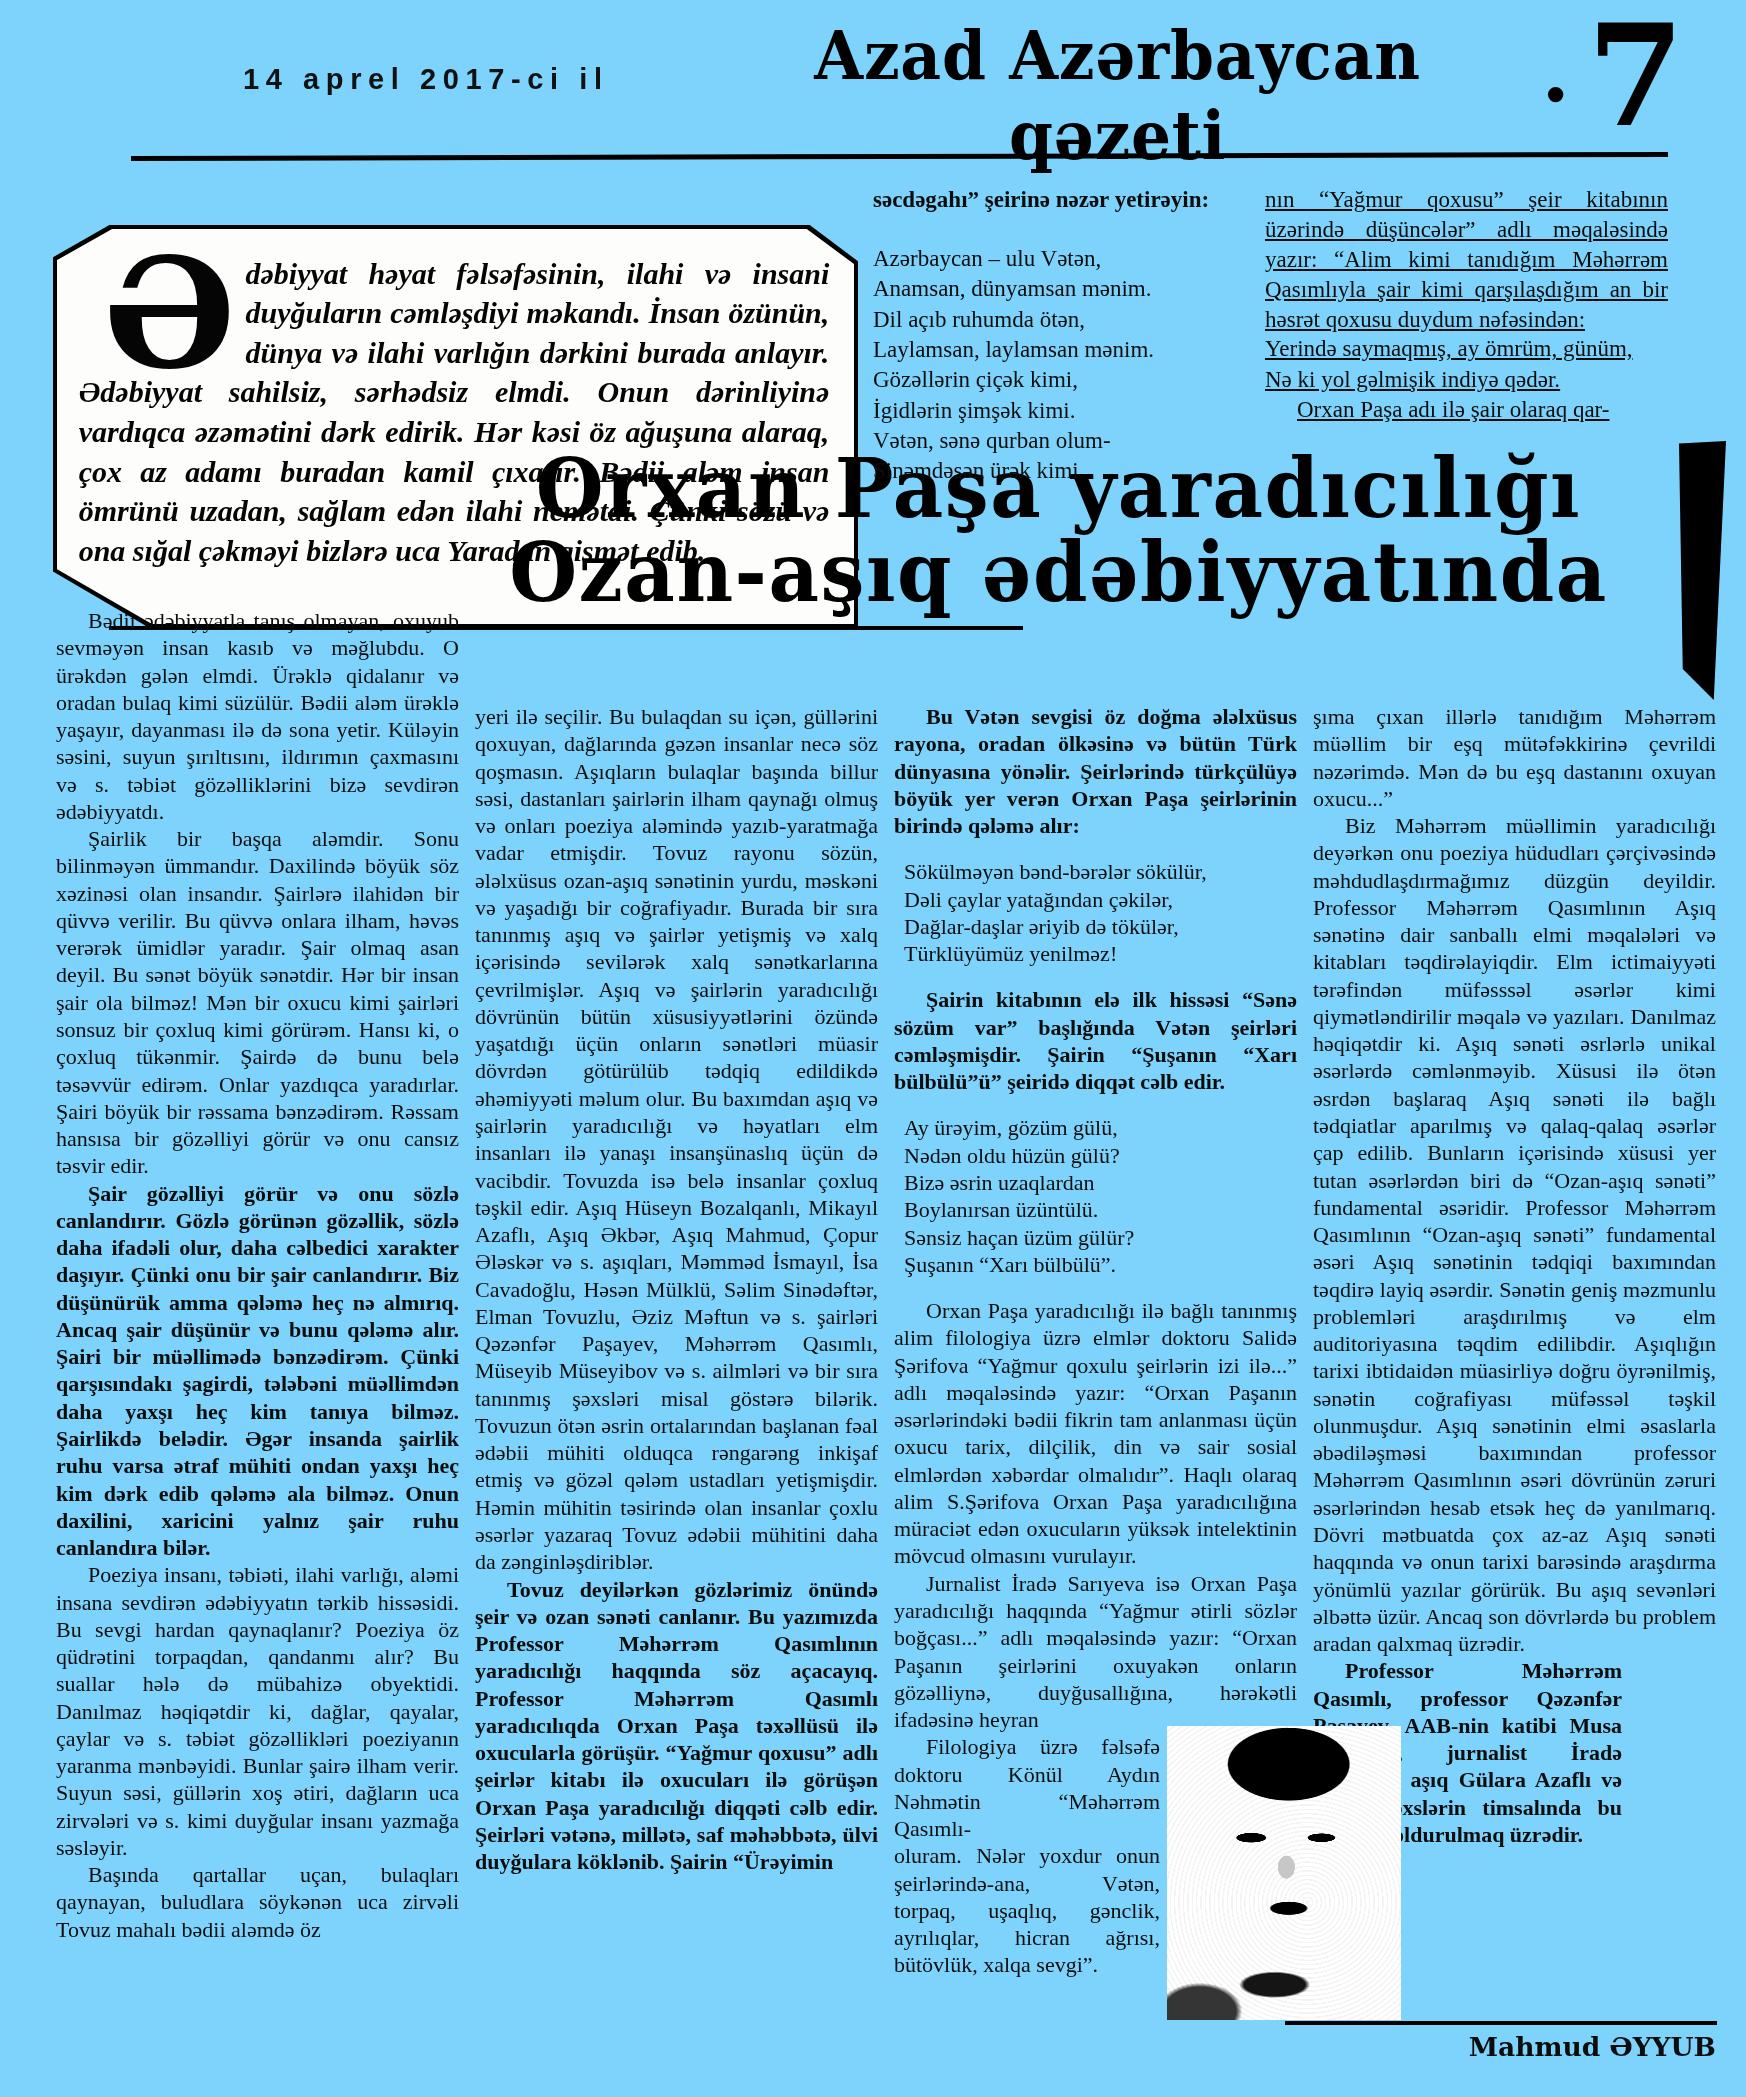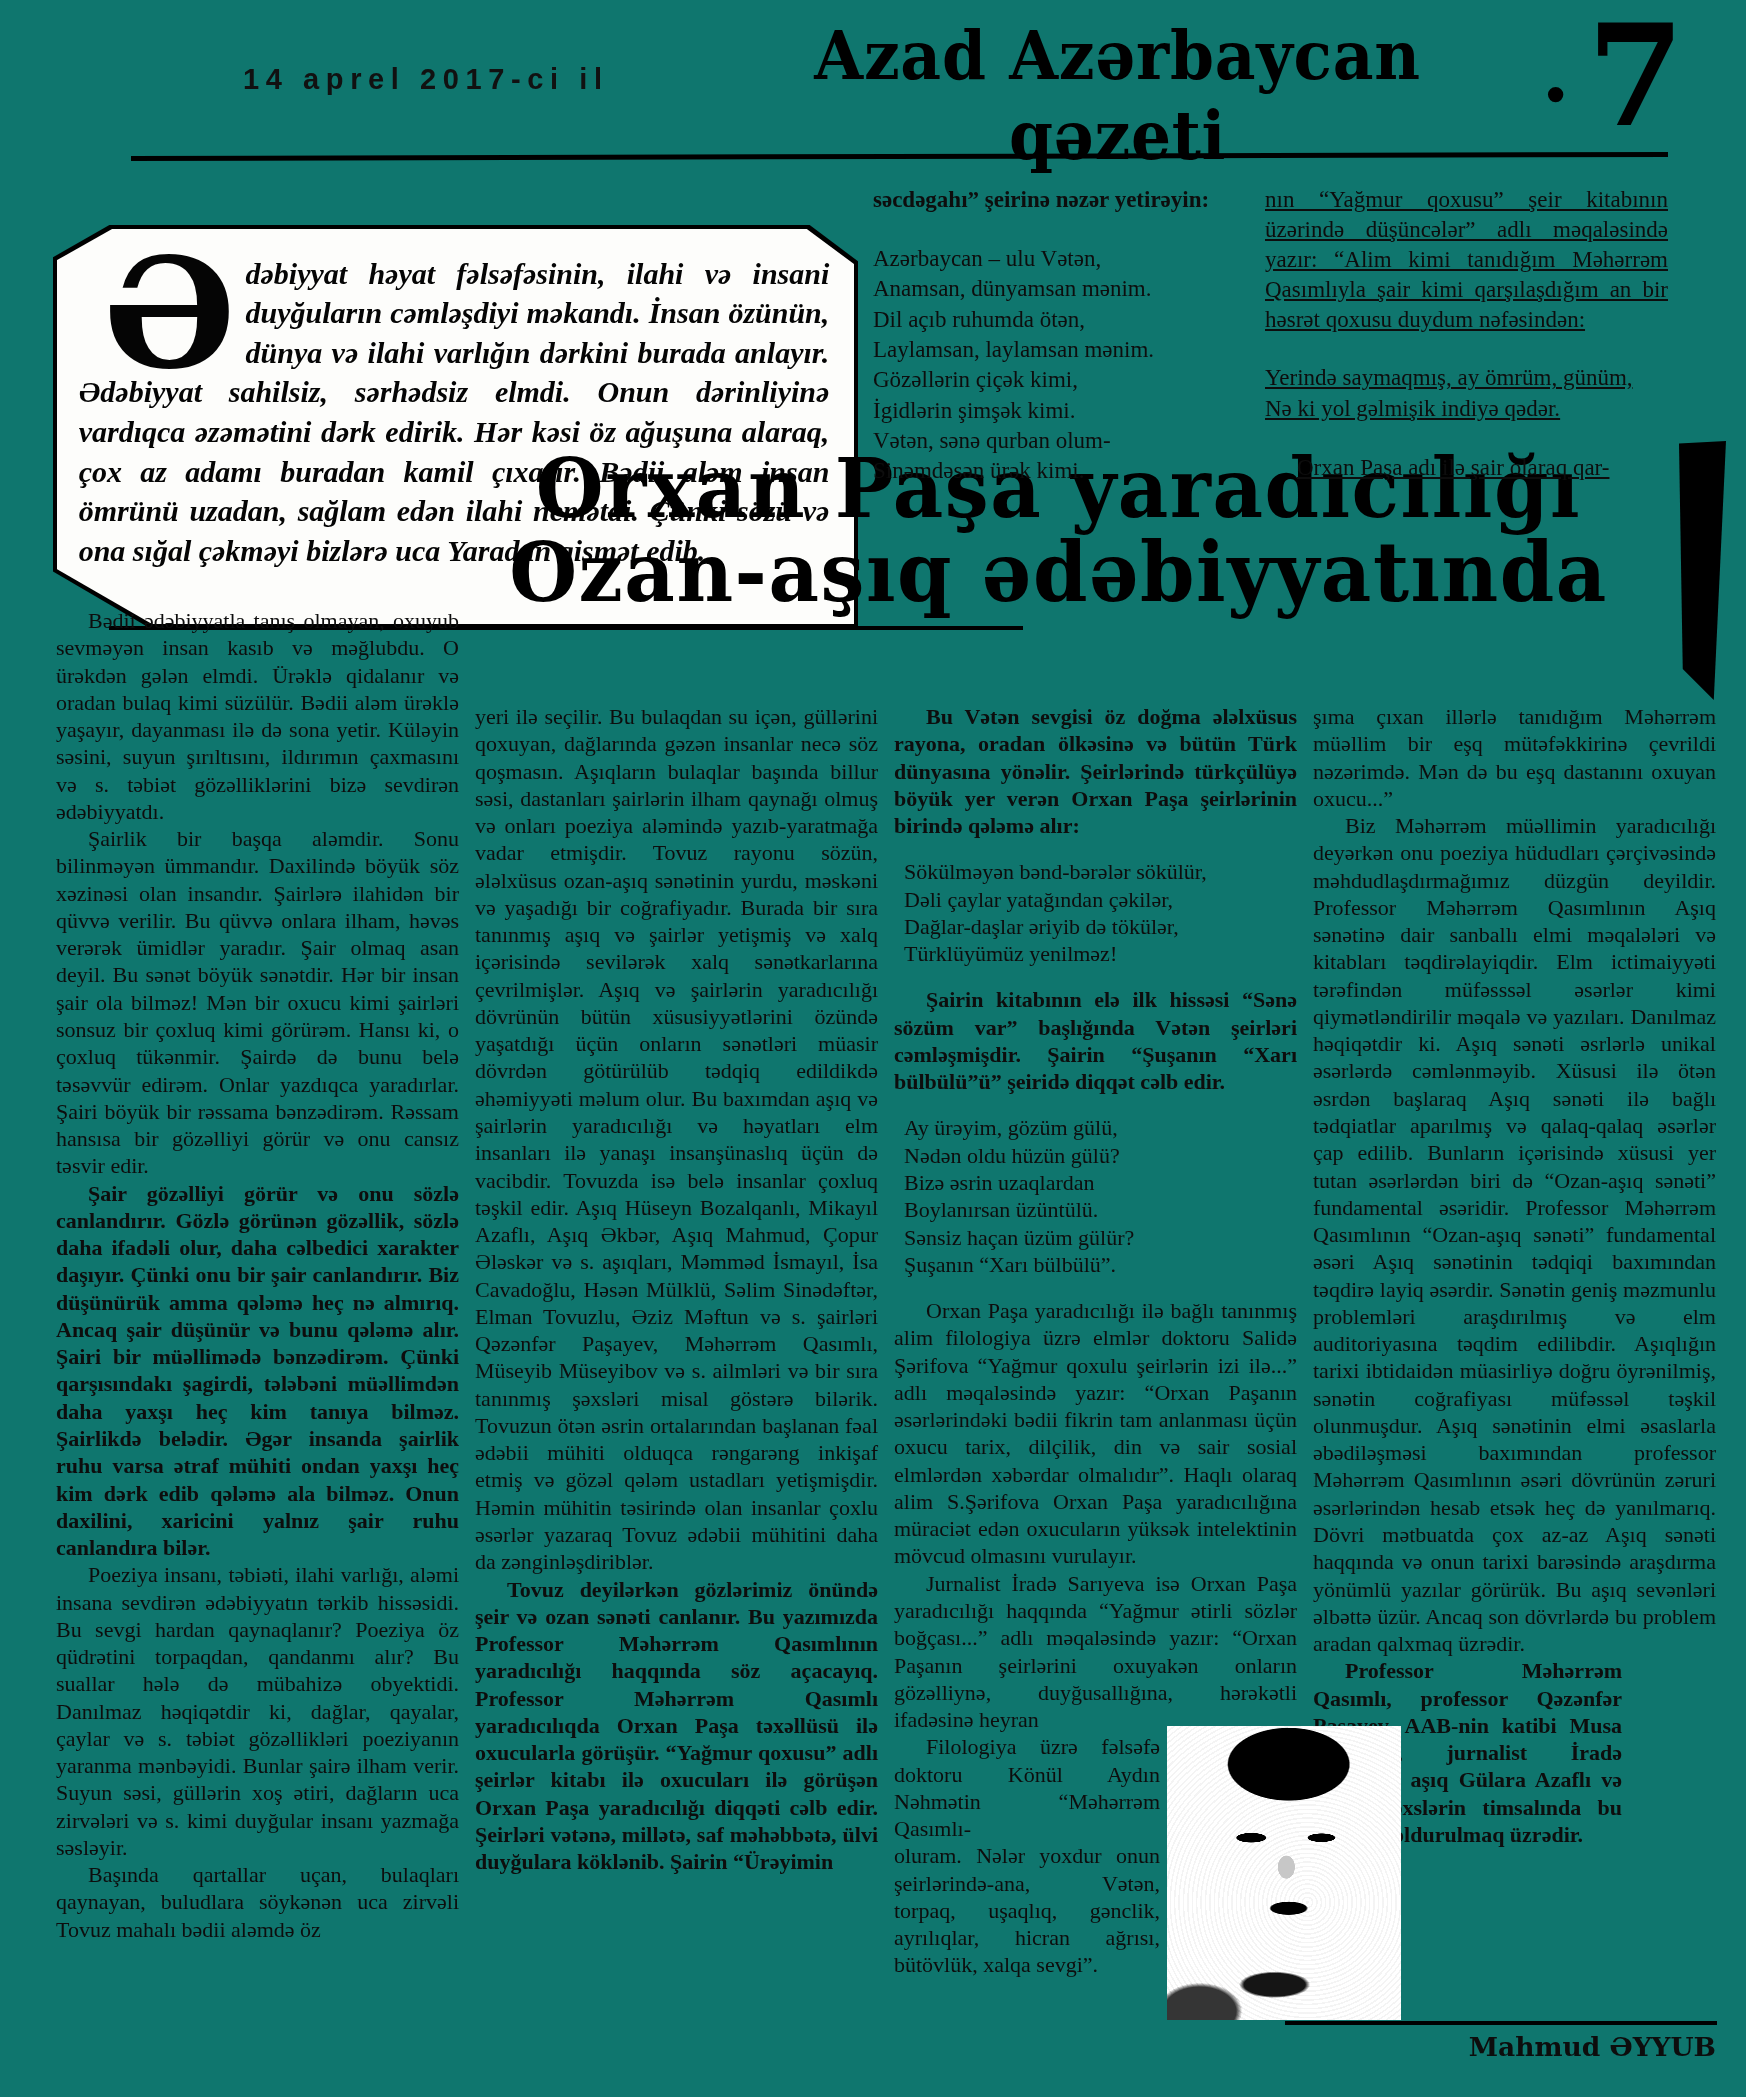--- a/index.html
+++ b/index.html
@@ -1,18 +1,18 @@
 <!DOCTYPE html>
 <html style="font-size:11.8px"><head>
 <meta charset="utf-8">
 <style>
   html,body{margin:0;padding:0;background:#e8e8e4;}
   .page{
     position:relative; width:1746px; height:2097px; margin:0 auto;
-    background:#0f766e; color:#0d0d0d; overflow:hidden;
+    background:#7dd3fc; color:#0d0d0d; overflow:hidden;
     font-family:"Liberation Serif", serif;
   }
   
   .hdr-date{
     position:absolute; left:243px; top:63px;
     font-family:"Liberation Sans", sans-serif;
     font-weight:bold; font-size:29px; letter-spacing:6.6px; color:#111;
   }
   .hdr-masthead{
     position:absolute; left:706px; top:20.6px; width:823px; text-align:center;
@@ -65,21 +65,21 @@
   .box-bottom-rule{
     position:absolute; left:109px; top:626px; width:914px; height:4.4px; background:#000;
   }
   
   .topcol{ position:absolute; width:403px; font-size:23px; line-height:1.3; text-align:justify;}
   .topcol .lead{ font-weight:bold; margin:0 0 29px 0;}
   .poemline{ display:block; }
   .topmid{ left:873px; top:185px; }
   .topright{ left:1265px; top:185px;text-decoration:underline; }
   .topright p{ margin:0; }
-  .topright .sp{ margin-top:29px; }
+  .topright .sp{ }
   .poem{ margin:0; font-size:23px; line-height:1.32; }
   
   .col{ position:absolute; width:403px; font-size:22px; line-height:1.24; text-align:justify; }
   .col p{ margin:0; }
   .ind{ text-indent:32px; }
   .bold{ font-weight:bold; }
   .col .stanza{ margin:19px 0 19px 10px; }
   .col1{ left:56px;  top:607px;  }
   .col2{ left:475px; top:703px;  }
   .col3{ left:894px;top:703px;  }

